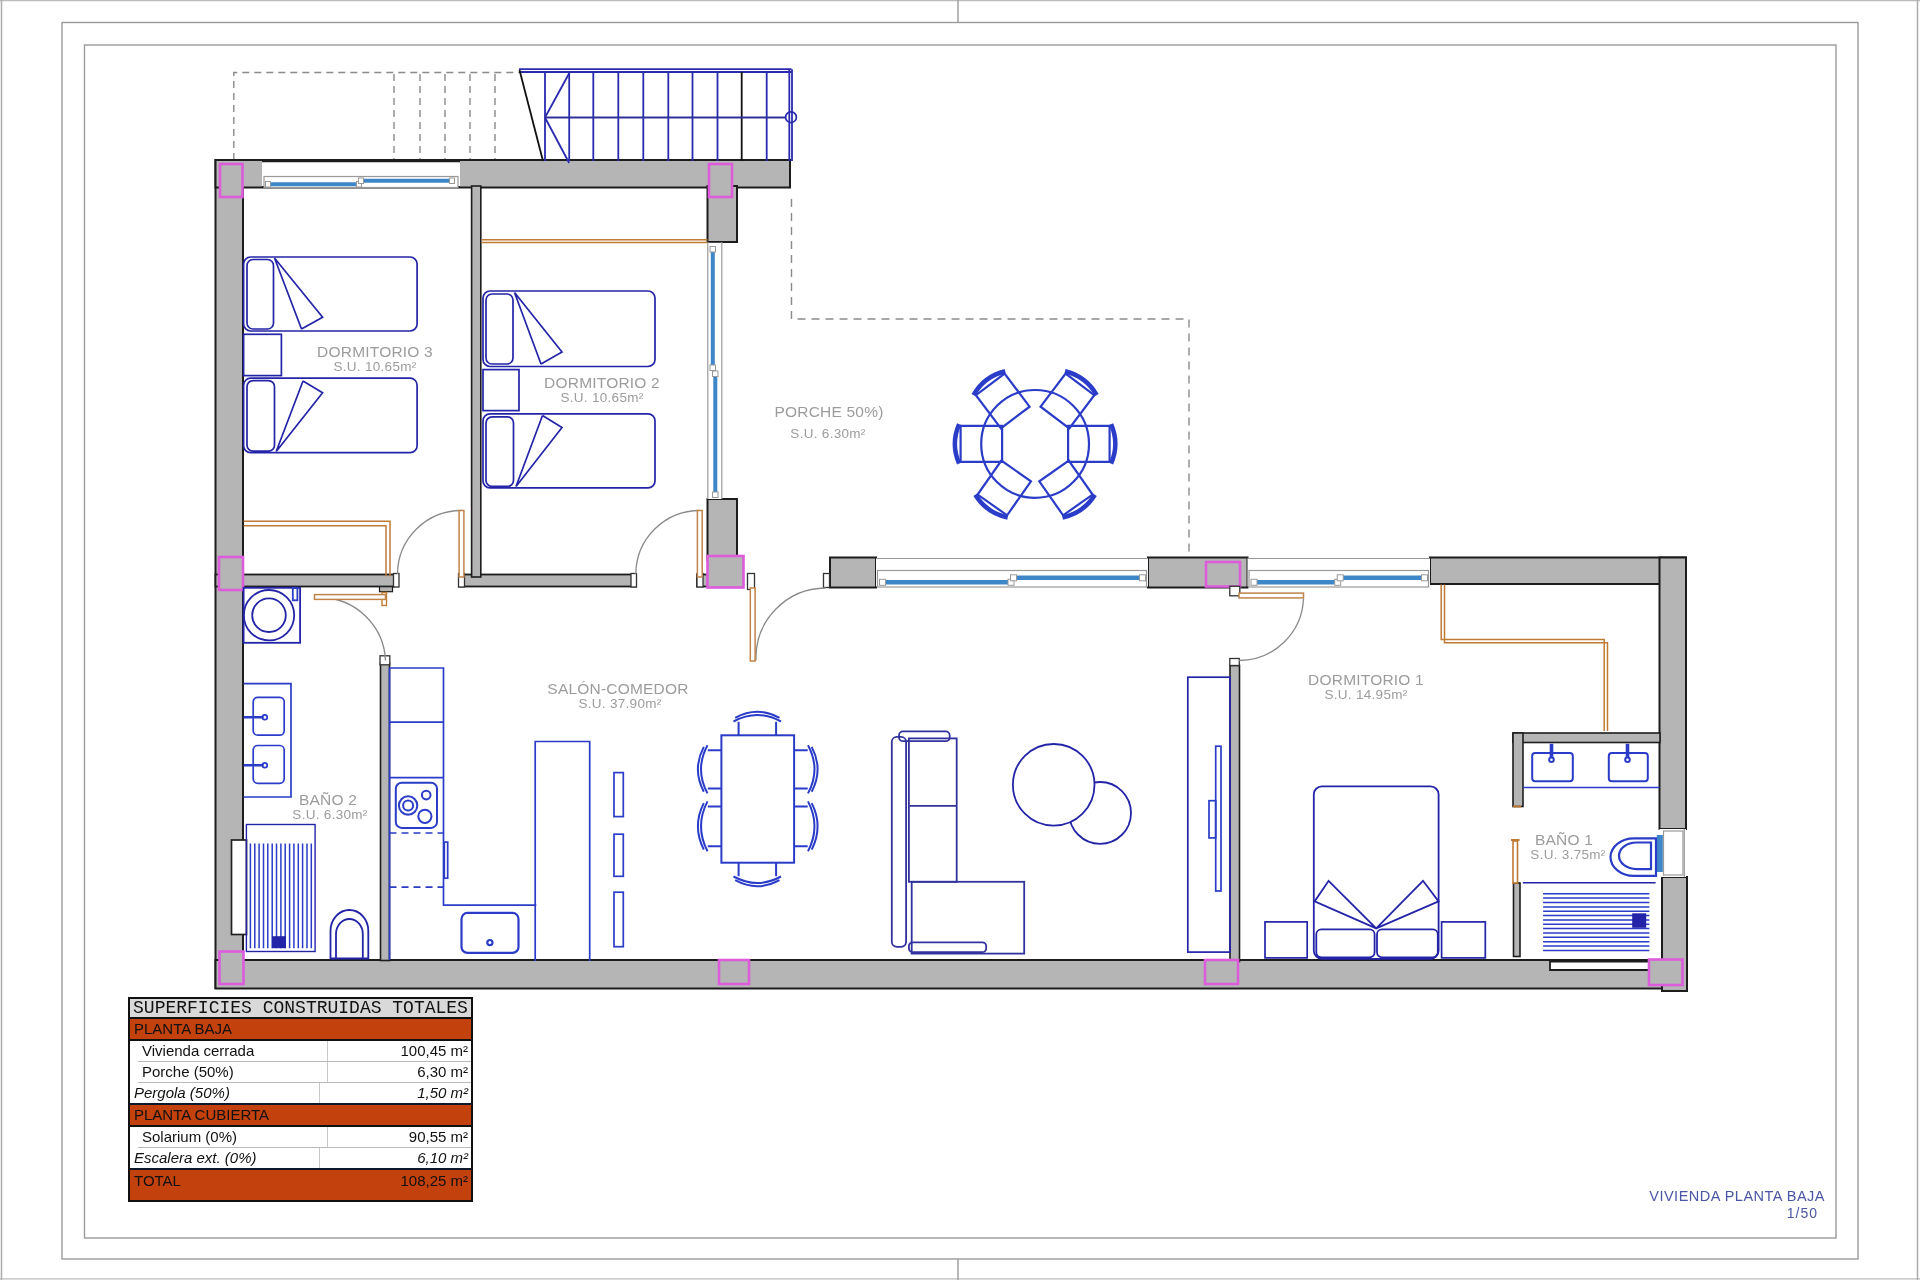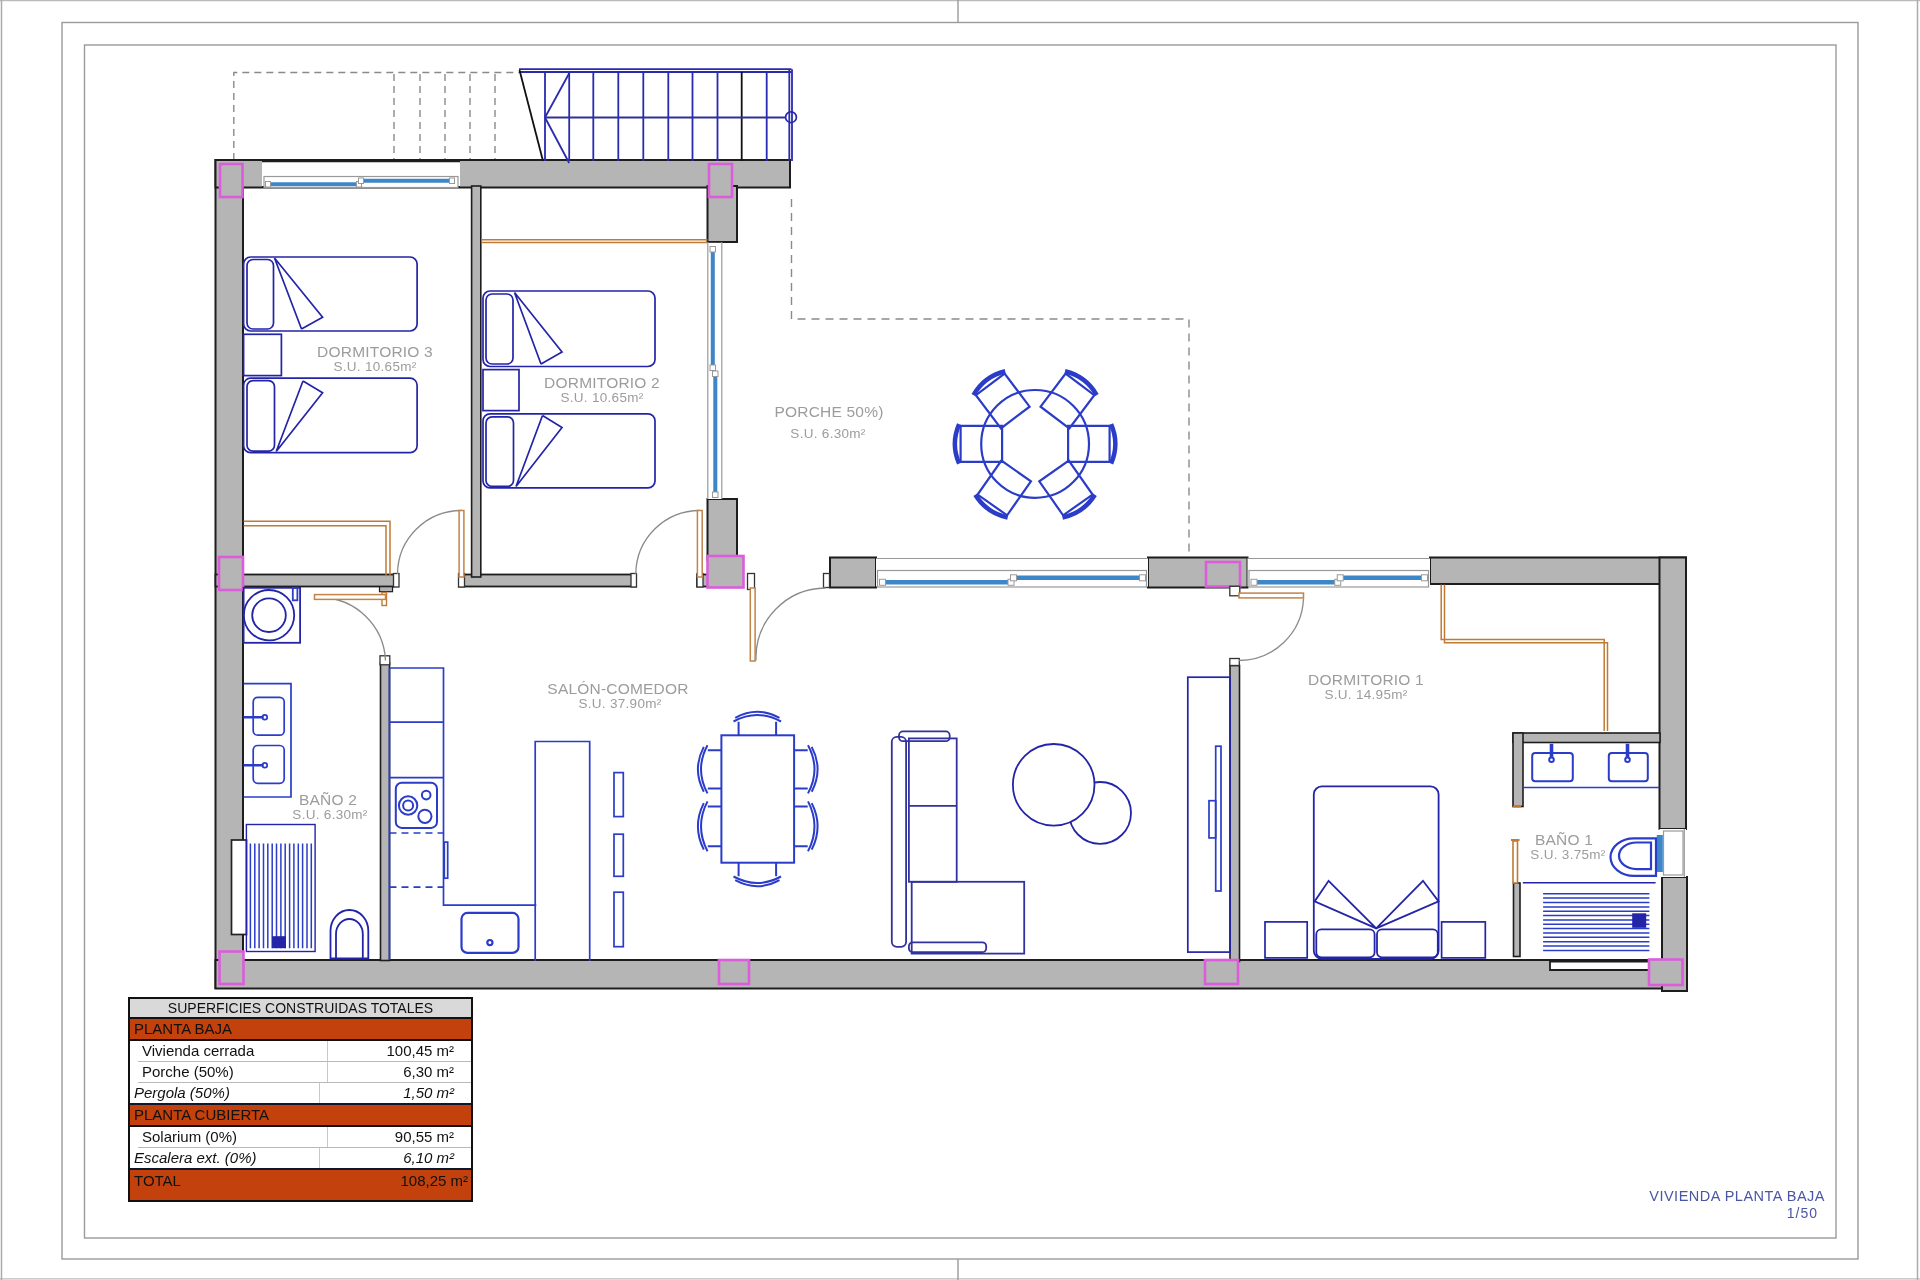--- a/index.html
+++ b/index.html
@@ -1,24 +1,24 @@
 <!DOCTYPE html>
 <html><head>
 <meta charset="utf-8">
 <style>
 html,body{margin:0;padding:0;background:#ffffff;width:1920px;height:1280px;overflow:hidden;}
 svg{display:block;position:absolute;top:0;left:0;}
 text{font-family:"Liberation Sans",sans-serif;}
 .rl{fill:#9c9c9c;letter-spacing:.2px;}
 .rs{fill:#9c9c9c;letter-spacing:.3px;}
 #tbl{position:absolute;left:128px;top:997px;width:341px;font-family:"Liberation Sans",sans-serif;font-size:15px;color:#111;border:2px solid #111;background:#fff;}
-#tbl .hd{background:#d9d9d9;text-align:center;height:18px;line-height:18px;border-bottom:2px solid #111;font-size:14px;}
+#tbl .hd{background:#d9d9d9;text-align:center;height:18px;line-height:18px;border-bottom:2px solid #111;font-size:18px;font-family:Liberation Mono, monospace;}
 #tbl .sec{background:#c2410c;height:20px;line-height:20px;padding-left:4px;}
 #tbl .row{position:relative;height:20px;line-height:20px;padding-left:4px;background:#fff;}
-#tbl .row span{position:absolute;right:17px;top:0;text-align:center;}
+#tbl .row span{position:absolute;right:3px;top:0;text-align:center;}
 #tbl .thin{border-bottom:1px solid #b9b9b9;margin-left:8px;}
 #tbl .thick{border-bottom:2px solid #0f172a;font-style:italic;}
 #tbl .vd{position:absolute;left:189px;top:0;bottom:0;width:1px;background:#c9c9c9;}
 </style>
 </head>
 <body>
 <svg width="1920" height="1280" viewBox="0 0 1920 1280" fill="none">
 
 <path d="M0 0.7 H1920" stroke="#bbb" stroke-width="1.2"></path>
 

